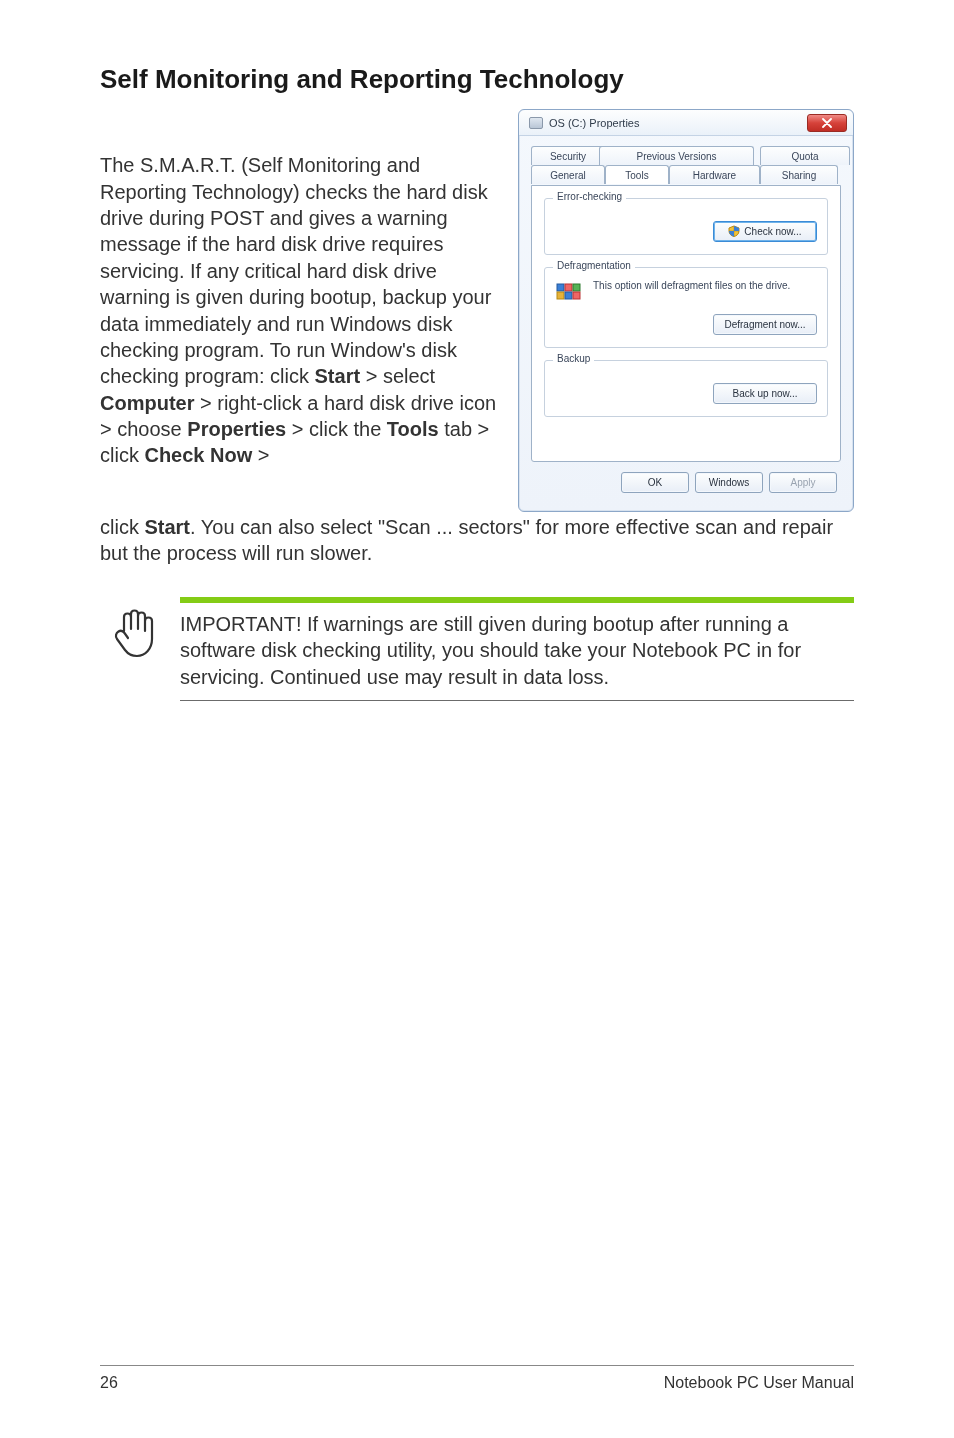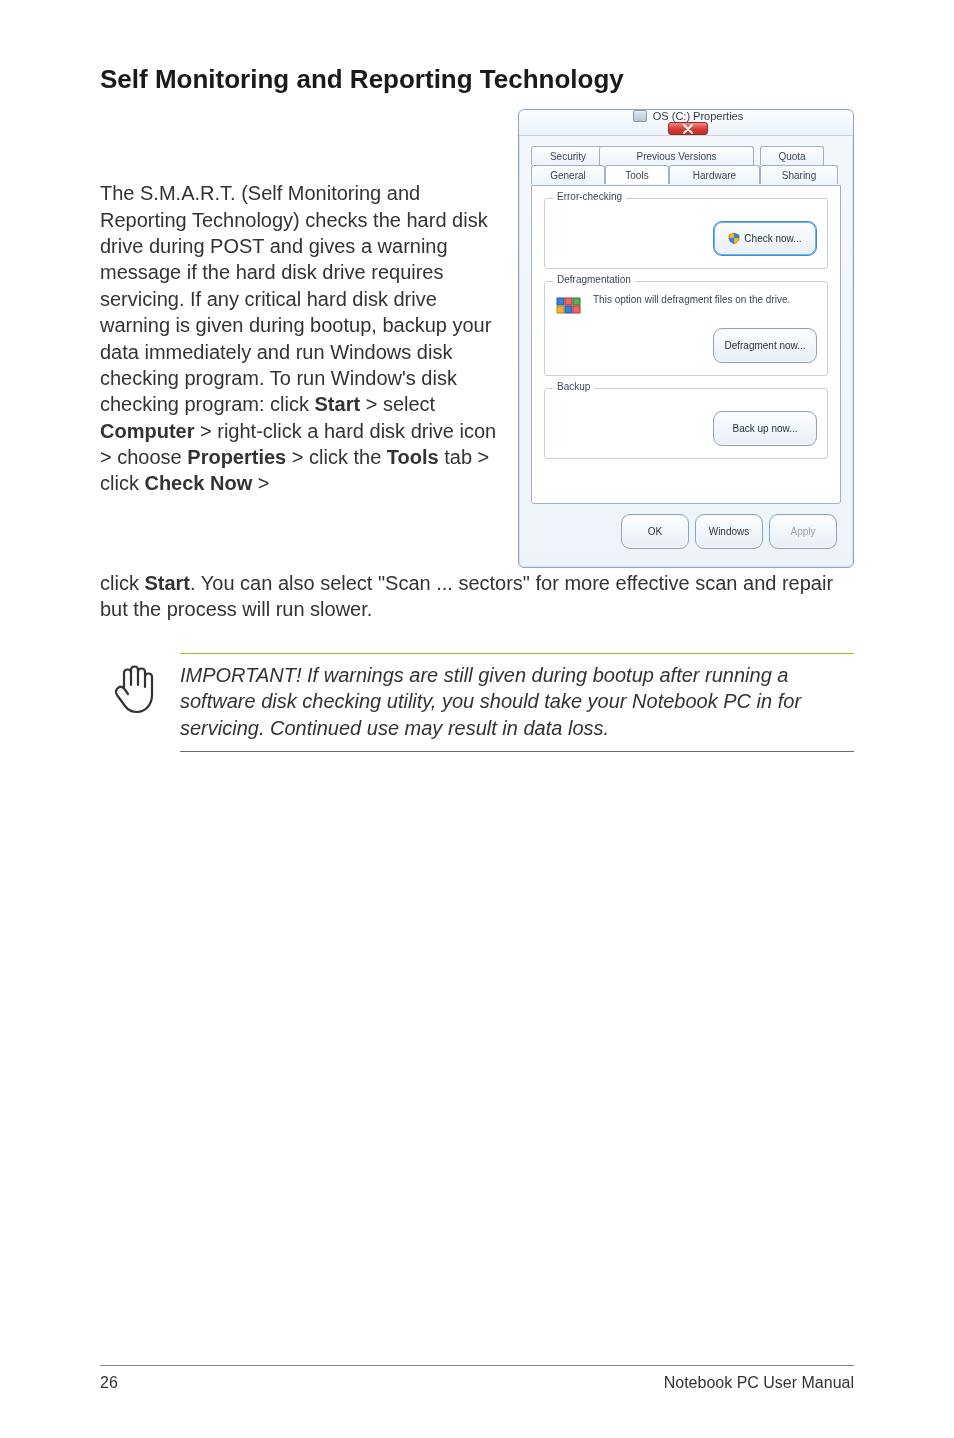--- a/index.html
+++ b/index.html
@@ -52,24 +52,23 @@
       gap: 22px;
       margin-top: 30px;
       padding-left: 10px;
     }
     .note-icon {
       flex: 0 0 48px;
       padding-top: 8px;
     }
     .note-text-wrap {
       flex: 1;
-      border-top: 1px solid #84cc16;
+      border-top: 6px solid #84cc16;
       border-bottom: 1px solid #6b6b6b;
       padding: 8px 0 10px 0;
-      font-style: italic;
     }
     .note-text {
       font-size: 20px;
       line-height: 1.32;
       color: #333;
     }
     .footer {
       position: absolute;
       bottom: 46px;
       left: 100px;
@@ -95,21 +94,20 @@
     }
     .titlebar {
       height: 26px;
       padding: 0 6px 0 10px;
       display: flex;
       align-items: center;
       justify-content: space-between;
       background: linear-gradient(#fdfefe, #eaf1f9);
       border-bottom: 1px solid #c4d3e5;
       border-radius: 6px 6px 0 0;
-      flex-direction: column;
     }
     .titlebar-left {
       display: flex;
       align-items: center;
       gap: 6px;
       color: #2f3b4a;
       font-size: 11px;
     }
     .drive-icon-sm {
       display: inline-block;
@@ -154,21 +152,21 @@
       padding: 0 4px;
     }
     .tab.active {
       background: #fff;
       z-index: 3;
     }
     .tab.row1 { top: 0; }
     .tab.row2 { top: 19px; }
     .tab-sec { left: 0; width: 74px; }
     .tab-prev { left: 68px; width: 155px; }
-    .tab-quota { left: 229px; width: 64px; }
+    .tab-quota { left: 229px; width: 90px; }
     .tab-gen { left: 0; width: 74px; }
     .tab-tools { left: 74px; width: 64px; }
     .tab-hw { left: 138px; width: 91px; }
     .tab-share { left: 229px; width: 78px; }
     .tab-panel {
       border: 1px solid #9fb2c8;
       background: #fff;
       padding: 12px 12px 16px 12px;
       border-radius: 0 0 3px 3px;
       margin-top: -1px;
@@ -206,23 +204,23 @@
       height: 24px;
       flex: 0 0 28px;
     }
     .dlg-btn-row {
       display: flex;
       justify-content: flex-end;
       margin-top: 10px;
     }
     .dlg-btn {
       min-width: 104px;
-      height: 35px;
+      height: 21px;
       border: 1px solid #8ea4bd;
-      border-radius: 9px;
+      border-radius: 3px;
       background: linear-gradient(#fdfefe, #e8eef7);
       font-size: 10px;
       color: #2a3340;
       display: flex;
       align-items: center;
       justify-content: center;
       gap: 4px;
       padding: 0 0;
       box-shadow: inset 0 0 0 1px #f3f7fc;
     }

